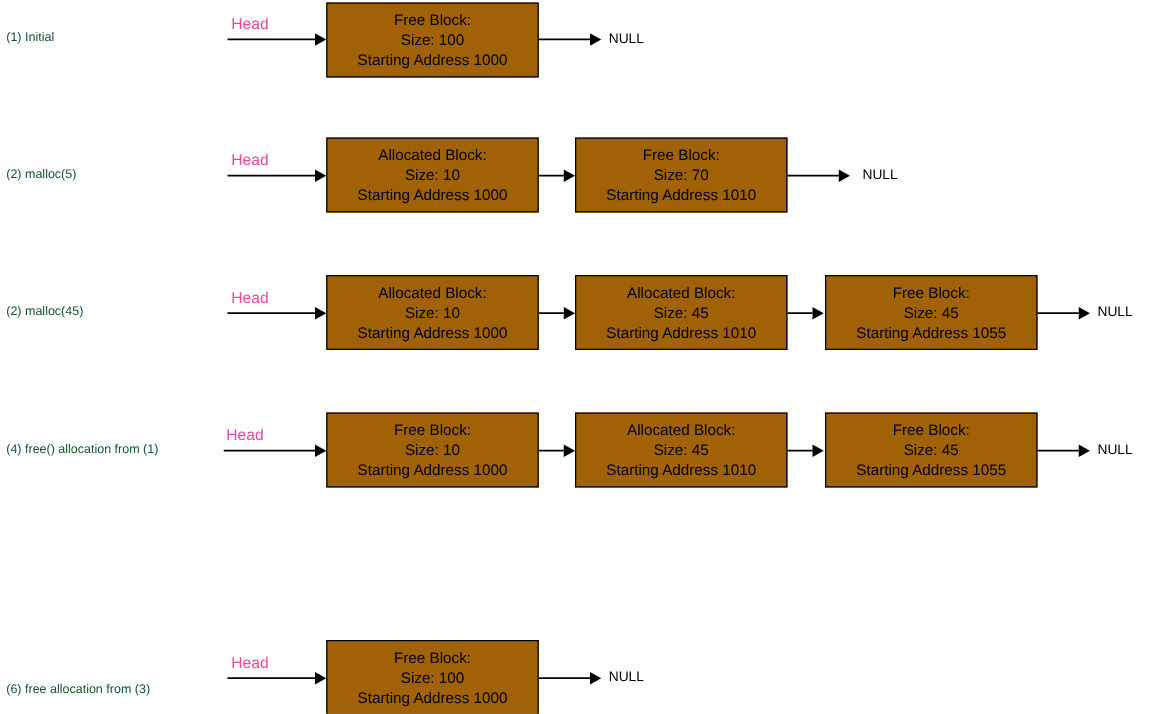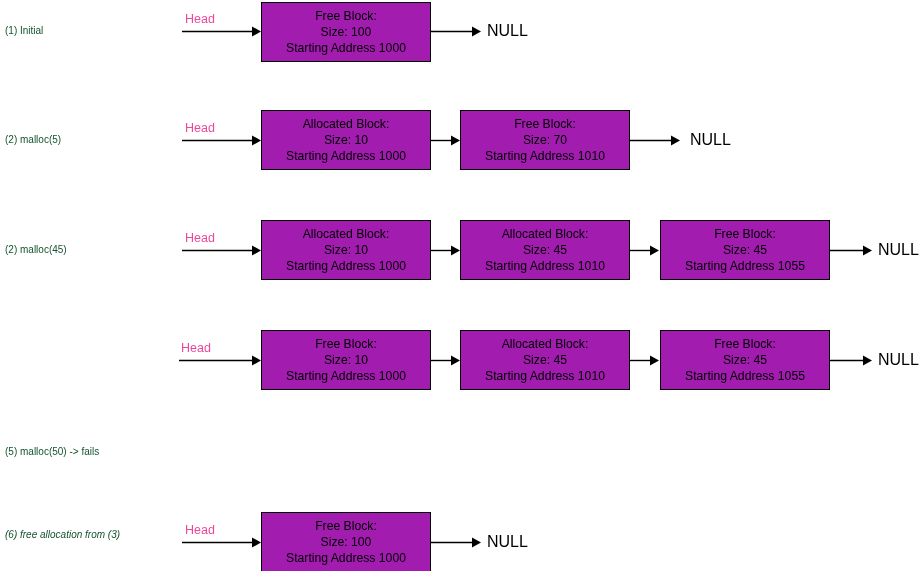--- a/index.html
+++ b/index.html
@@ -37,30 +37,30 @@
   }
   .head-label {
     position: absolute;
     font-size: 12.5px;
     line-height: 14px;
     color: #ec4899;
     white-space: nowrap;
   }
   .null-label {
     position: absolute;
-    font-size: 16px;
+    font-size: 11px;
     line-height: 14px;
     color: #000000;
     white-space: nowrap;
   }
   .block {
     position: absolute;
     box-sizing: border-box;
     border: 1.4px solid #000000;
-    background: #a21caf;
+    background: #a16207;
     display: flex;
     flex-direction: column;
     align-items: center;
     justify-content: center;
   }
   .block .line {
     font-size: 12.2px;
     line-height: 16px;
     white-space: nowrap;
     color: #000000;
@@ -161,20 +161,21 @@
       <div class="line">Starting Address 1055</div>
     </div>
     <svg class="arrow-svg" style="left:830px;top:23px;" width="42" height="20">
       <line x1="0" y1="9.5" x2="33" y2="9.5"></line>
       <polygon points="33,4.5 42,9.5 33,14.5"></polygon>
     </svg>
     <div class="null-label" style="left:878px;top:25px;">NULL</div>
   </div>
 
   <div class="row" style="top:328px;height:90px;">
+    <div class="step-label" style="top:25px;">(4) free() allocation from (1)</div>
     <div class="head-label" style="left:181px;top:13px;">Head</div>
     <svg class="arrow-svg" style="left:179px;top:23px;" width="83" height="20">
       <line x1="0" y1="9.5" x2="73" y2="9.5"></line>
       <polygon points="73,4.5 82,9.5 73,14.5"></polygon>
     </svg>
     <div class="block" style="left:261px;top:2px;width:170px;height:60px;">
       <div class="line">Free Block:</div>
       <div class="line">Size: 10</div>
       <div class="line">Starting Address 1000</div>
     </div>
@@ -196,26 +197,23 @@
       <div class="line">Size: 45</div>
       <div class="line">Starting Address 1055</div>
     </div>
     <svg class="arrow-svg" style="left:830px;top:23px;" width="42" height="20">
       <line x1="0" y1="9.5" x2="33" y2="9.5"></line>
       <polygon points="33,4.5 42,9.5 33,14.5"></polygon>
     </svg>
     <div class="null-label" style="left:878px;top:25px;">NULL</div>
   </div>
 
-  <div class="row" style="top:440px;height:30px;">
-    <div class="step-label" style="top:5px;">(5) malloc(50) -&gt; fails</div>
-  </div>
 
   <div class="row" style="top:510px;height:61px;">
-    <div class="step-label" style="top:18px;font-style:italic;">(6) free allocation from (3)</div>
+    <div class="step-label" style="top:35px;">(6) free allocation from (3)</div>
     <div class="head-label" style="left:185px;top:13px;">Head</div>
     <svg class="arrow-svg" style="left:182px;top:23px;" width="80" height="20">
       <line x1="0" y1="9.5" x2="70" y2="9.5"></line>
       <polygon points="70,4.5 79,9.5 70,14.5"></polygon>
     </svg>
     <div class="block" style="left:261px;top:2px;width:170px;height:60px;">
       <div class="line">Free Block:</div>
       <div class="line">Size: 100</div>
       <div class="line">Starting Address 1000</div>
     </div>

